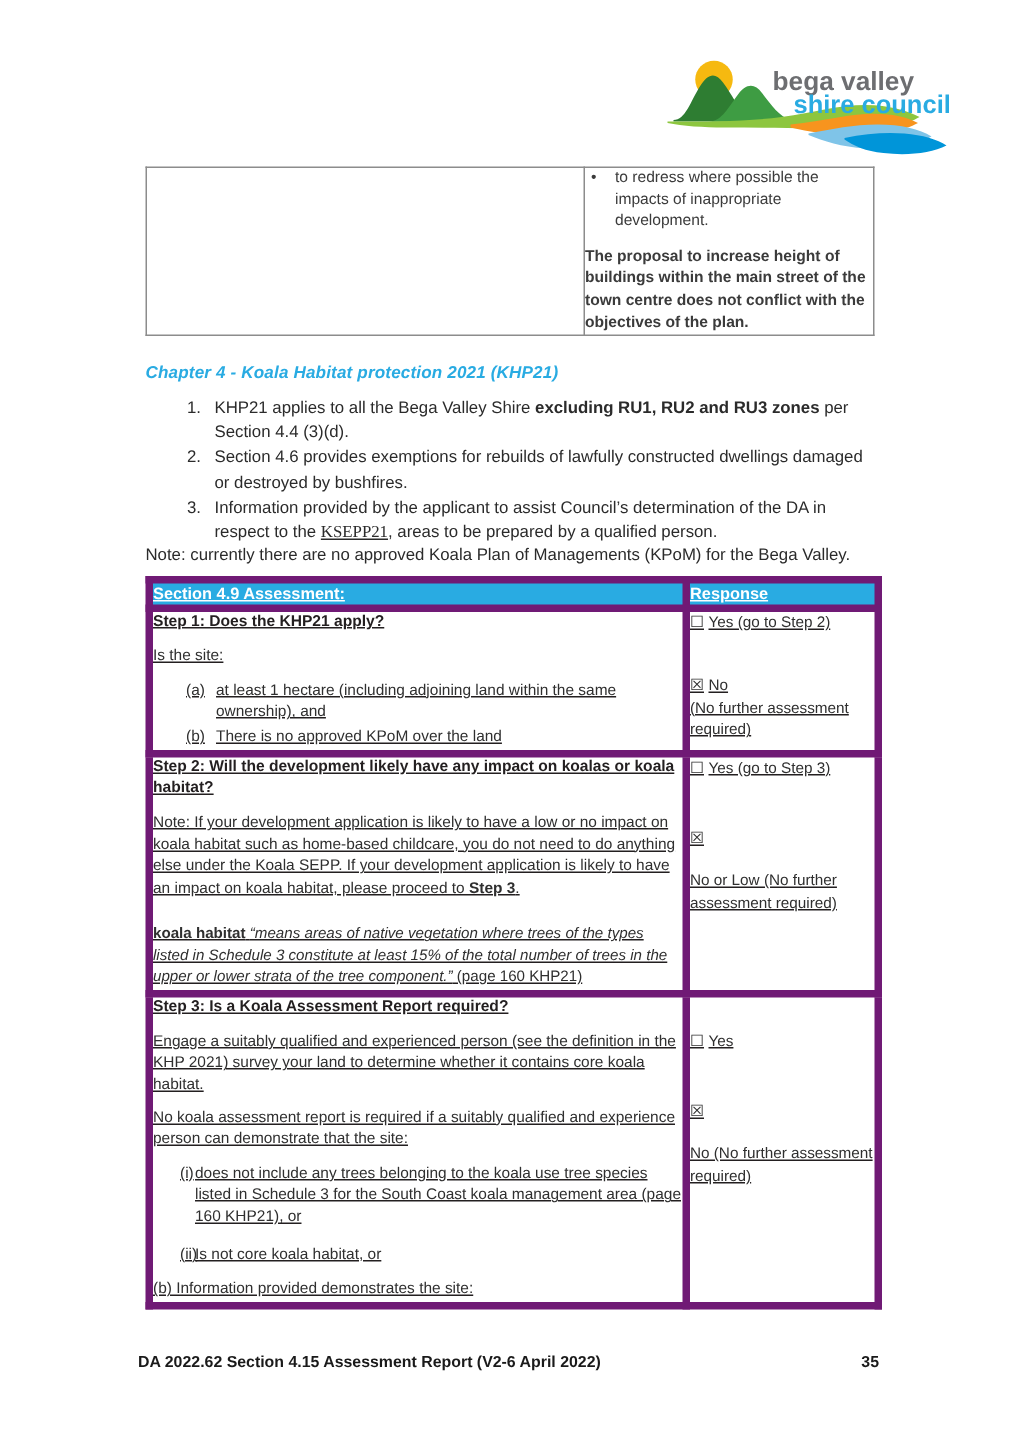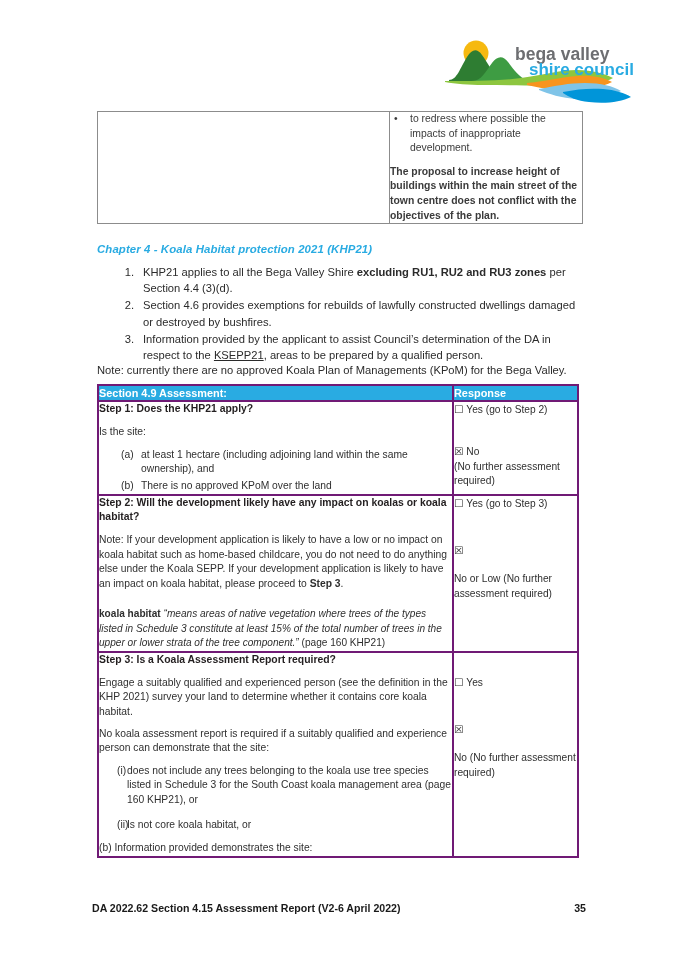--- a/index.html
+++ b/index.html
@@ -101,21 +101,21 @@
   }
   .num-marker {
     flex: 0 0 46px;
     width: 46px;
     text-align: right;
     padding-right: 9px;
     box-sizing: border-box;
   }
   .num-text { flex: 1; }
   b.strong { font-weight: bold; }
-  .ul-link { text-decoration: underline; }
+  .ul-link { text-decoration: underline; font-family: Liberation Serif, serif; }
 
   
   .note-line {
     position: absolute;
     top: 362px;
     left: 97px;
     width: 490px;
     font-size: 11.2px;
     line-height: 16px;
     color: #2b2b2b;
@@ -124,24 +124,25 @@
   
   .assess-table {
     position: absolute;
     top: 384px;
     left: 97px;
     width: 476px;
     border-collapse: collapse;
     table-layout: fixed;
   }
   .assess-table td, .assess-table th {
-    border: 2px solid #701a75;
+    border: 5px solid #701a75;
     vertical-align: top;
     padding: 0;
     text-align: left;
+    text-decoration: underline;
   }
   .col-left { width: 353px; }
   .col-right { width: 123px; }
 
   .hdr {
     background: #29abe2;
     color: #ffffff;
     font-weight: bold;
     font-size: 10.9px;
     padding: 4px 7px 5px 7px;

